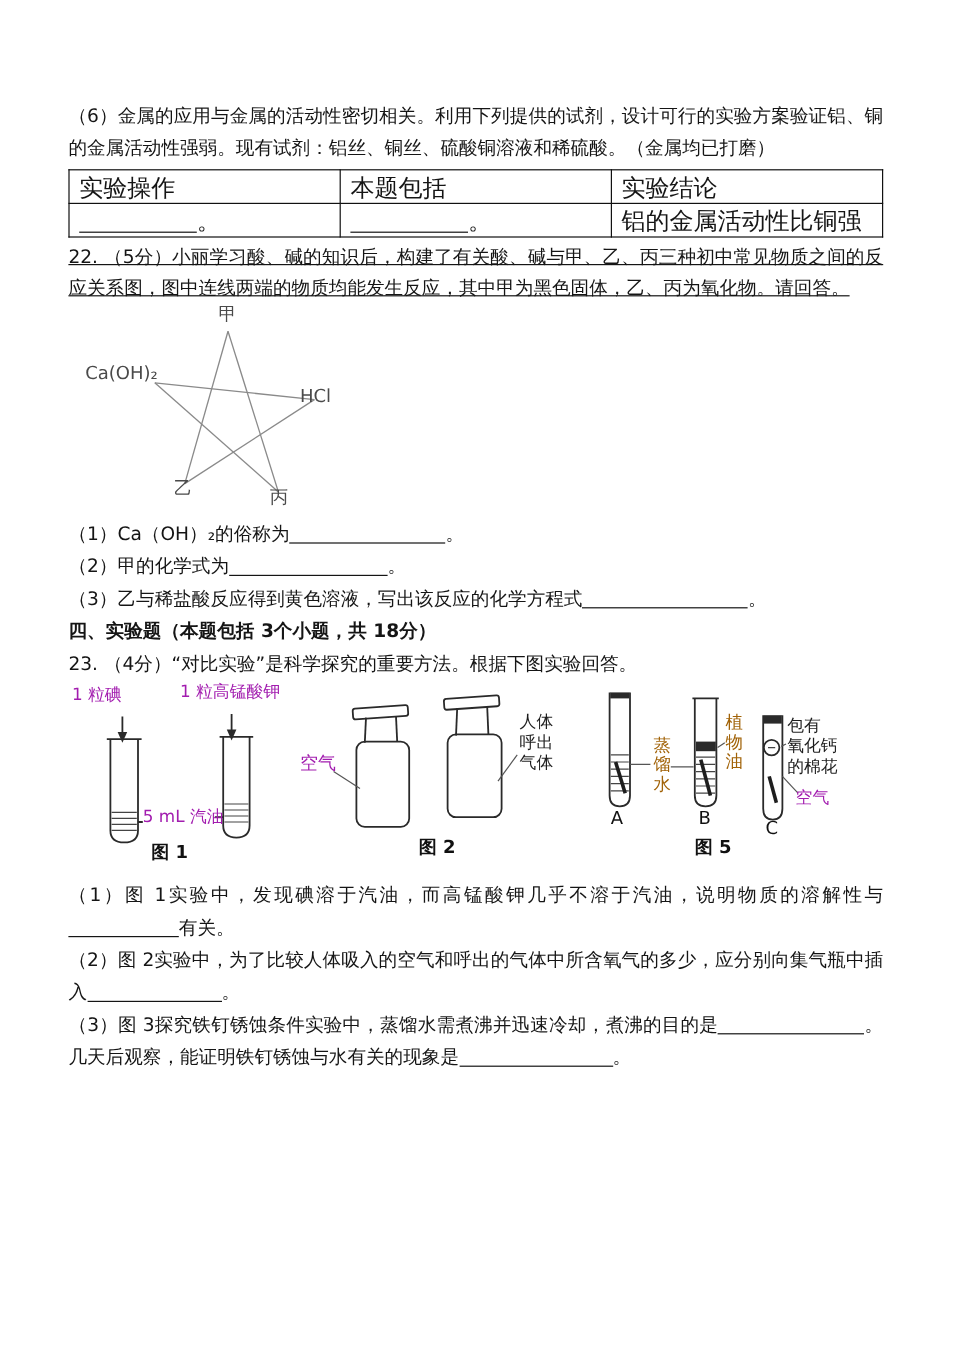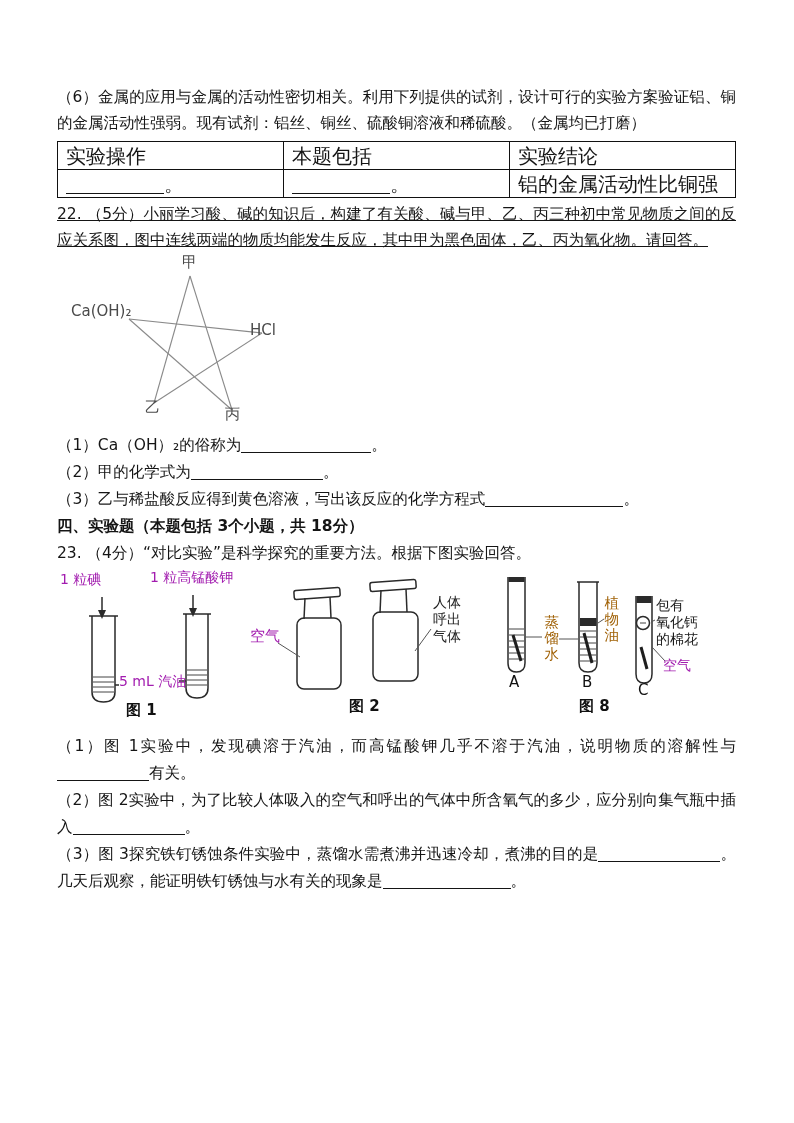--- a/index.html
+++ b/index.html
@@ -189,21 +189,21 @@
       <div class="vlabel" style="left:107px;top:26px;">植物油</div>
       <div class="mlabel" style="left:161px;top:28px;">
         <div>包有</div>
         <div>氧化钙</div>
         <div>的棉花</div>
       </div>
       <div class="flabel" style="left:168px;top:88px;">空气</div>
       <div class="tubeletter" style="left:14px;top:100px;">A</div>
       <div class="tubeletter" style="left:87px;top:100px;">B</div>
       <div class="tubeletter" style="left:143px;top:108px;">C</div>
-      <div class="caption" style="left:84px;top:124px;">图 8</div>
+      <div class="caption" style="left:84px;top:124px;">图 5</div>
     </div>
   </div>
 
   <p class="sub"><span>（1）图 1实验中，发现碘溶于汽油，而高锰酸钾几乎不溶于汽油，说明物质的溶解性与</span><span class="blank w92"></span><span>有关。</span></p>
   <p class="sub"><span>（2）图 2实验中，为了比较人体吸入的空气和呼出的气体中所含氧气的多少，应分别向集气瓶中插入</span><span class="blank w112"></span><span>。</span></p>
   <p class="sub"><span>（3）图 3探究铁钉锈蚀条件实验中，蒸馏水需煮沸并迅速冷却，煮沸的目的是</span><span class="blank w122"></span><span>。几天后观察，能证明铁钉锈蚀与水有关的现象是</span><span class="blank w128"></span><span>。</span></p>
 
 
 </div>
 

